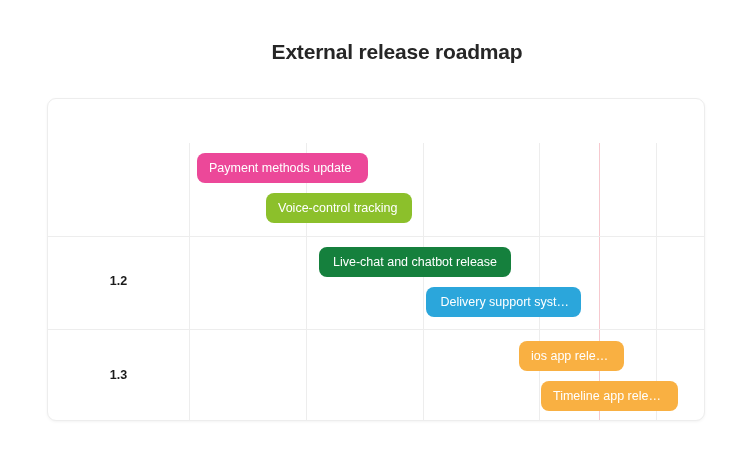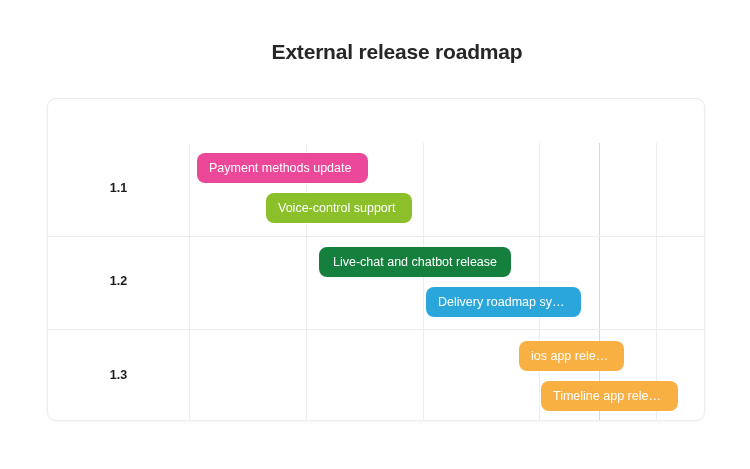--- a/index.html
+++ b/index.html
@@ -132,25 +132,24 @@
     <div class="vline" style="left: 141px;"></div>
     <div class="vline" style="left: 258px;"></div>
     <div class="vline" style="left: 375px;"></div>
     <div class="vline" style="left: 491px;"></div>
     <div class="vline" style="left: 608px;"></div>
     <div class="vline today" style="left: 551px; background: rgb(246, 201, 207);"></div>
 
     <div class="hline" style="top: 137px;"></div>
     <div class="hline" style="top: 230px;"></div>
 
-    <div class="row-label" style="top: 82px;">1.1</div>
     <div class="row-label" style="top: 175px;">1.2</div>
     <div class="row-label" style="top: 269px;">1.3</div>
 
     <div class="bar" style="left: 149px; top: 54px; width: 171px; background: #ec4899;">Payment methods update</div>
-    <div class="bar" style="left: 218px; top: 94px; width: 146px; background: rgb(140, 192, 43);">Voice-control support</div>
+    <div class="bar" style="left: 218px; top: 94px; width: 146px; background: rgb(140, 192, 43);">Voice-control tracking</div>
     <div class="bar" style="left: 271px; top: 148px; width: 192px; background: #15803d; text-align: center;">Live-chat and chatbot release</div>
-    <div class="bar align-right" style="left: 378px; top: 188px; width: 155px; background: rgb(43, 166, 219);">Delivery roadmap syst…</div>
+    <div class="bar align-right" style="left: 378px; top: 188px; width: 155px; background: rgb(43, 166, 219);">Delivery support syst…</div>
     <div class="bar" style="left: 471px; top: 242px; width: 105px; background: rgb(249, 176, 66);">ios app release</div>
     <div class="bar align-right" style="left: 493px; top: 282px; width: 137px; background: rgb(249, 176, 66);">Timeline app release</div>
 
   </div>
 </div>
 
 </body></html>

